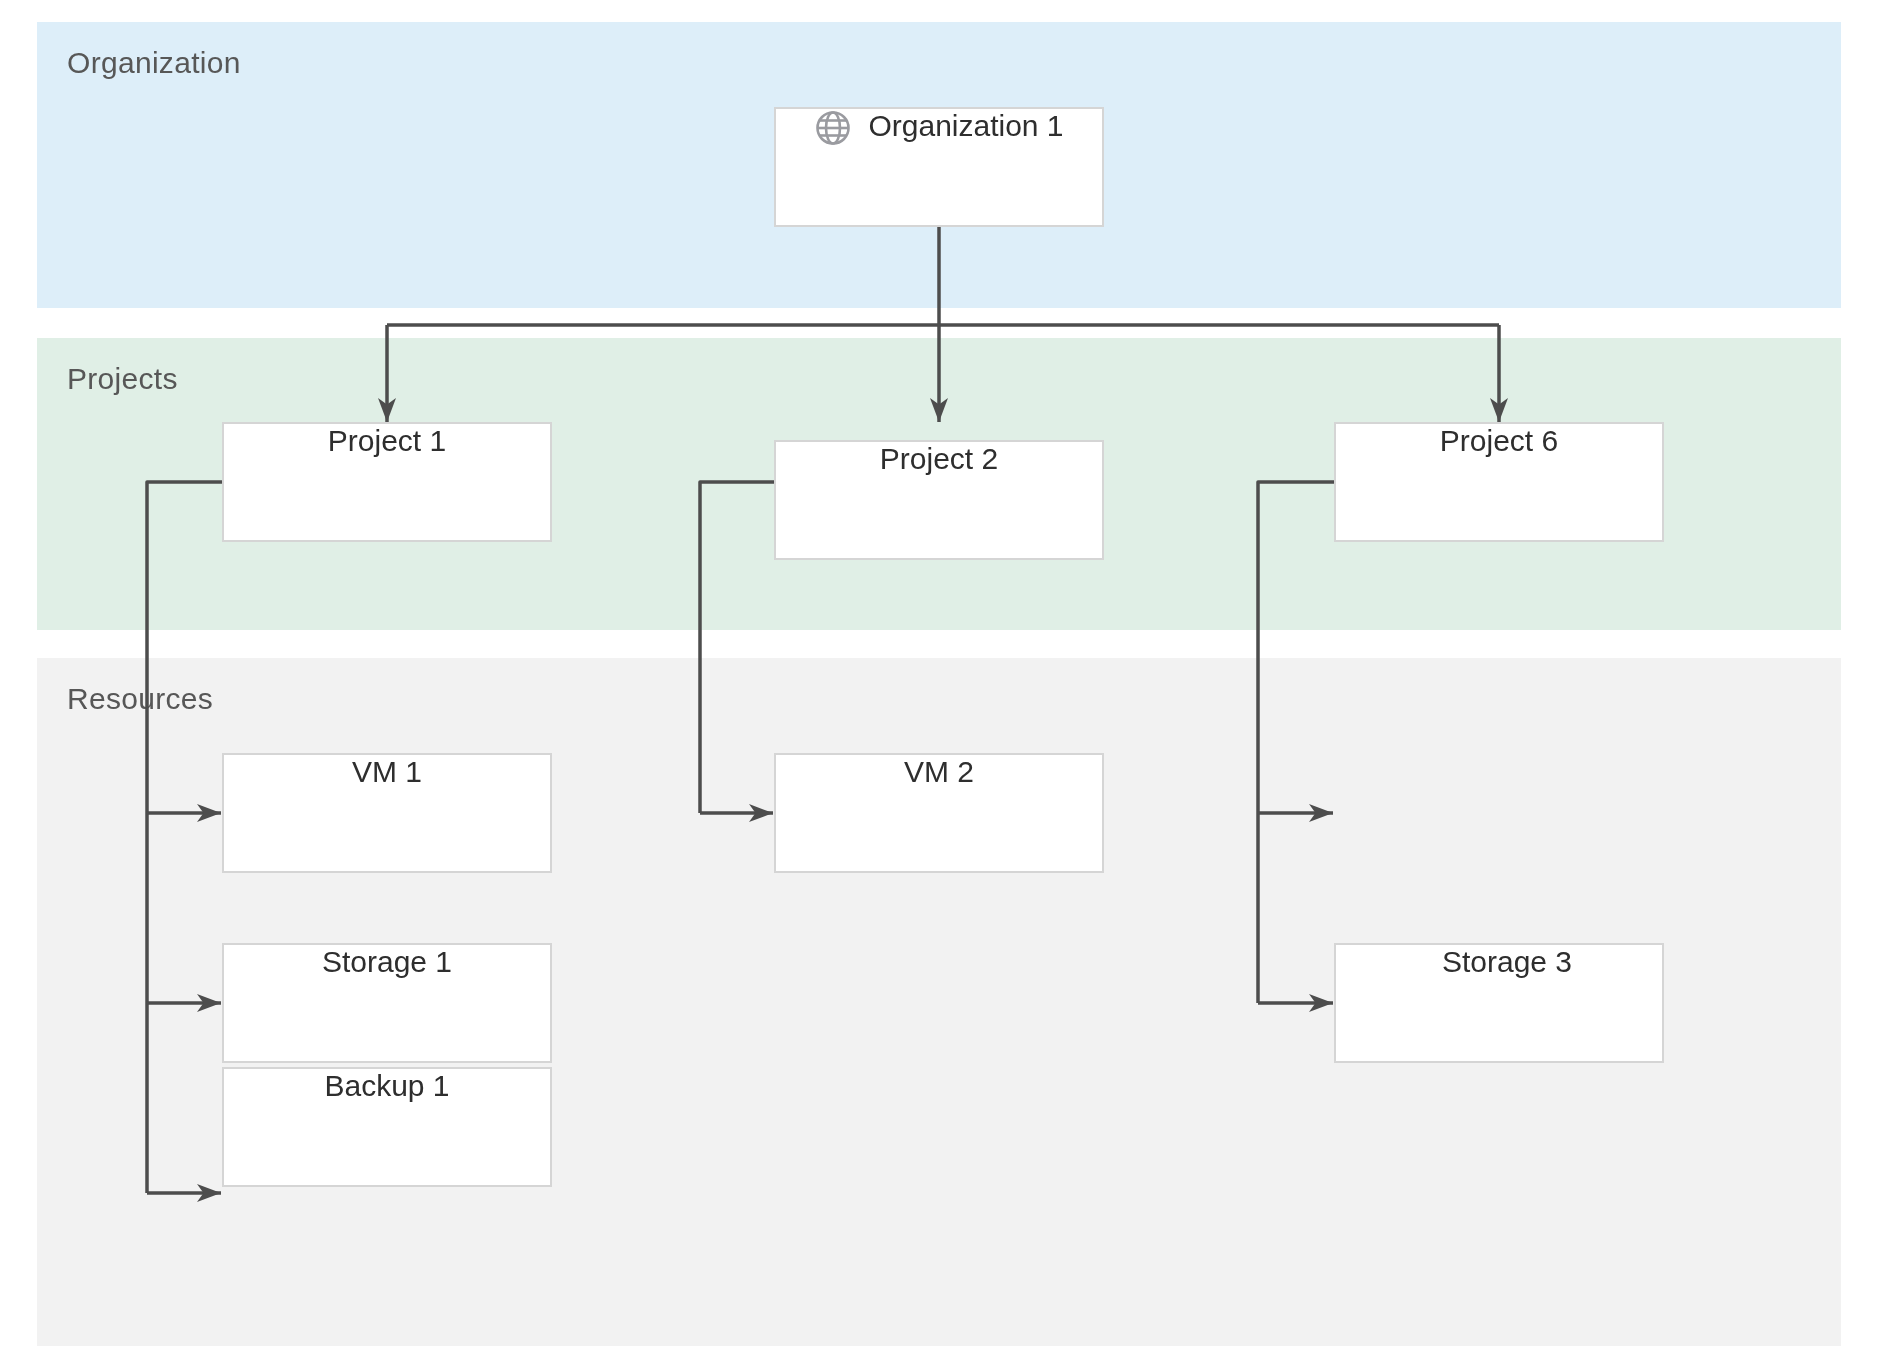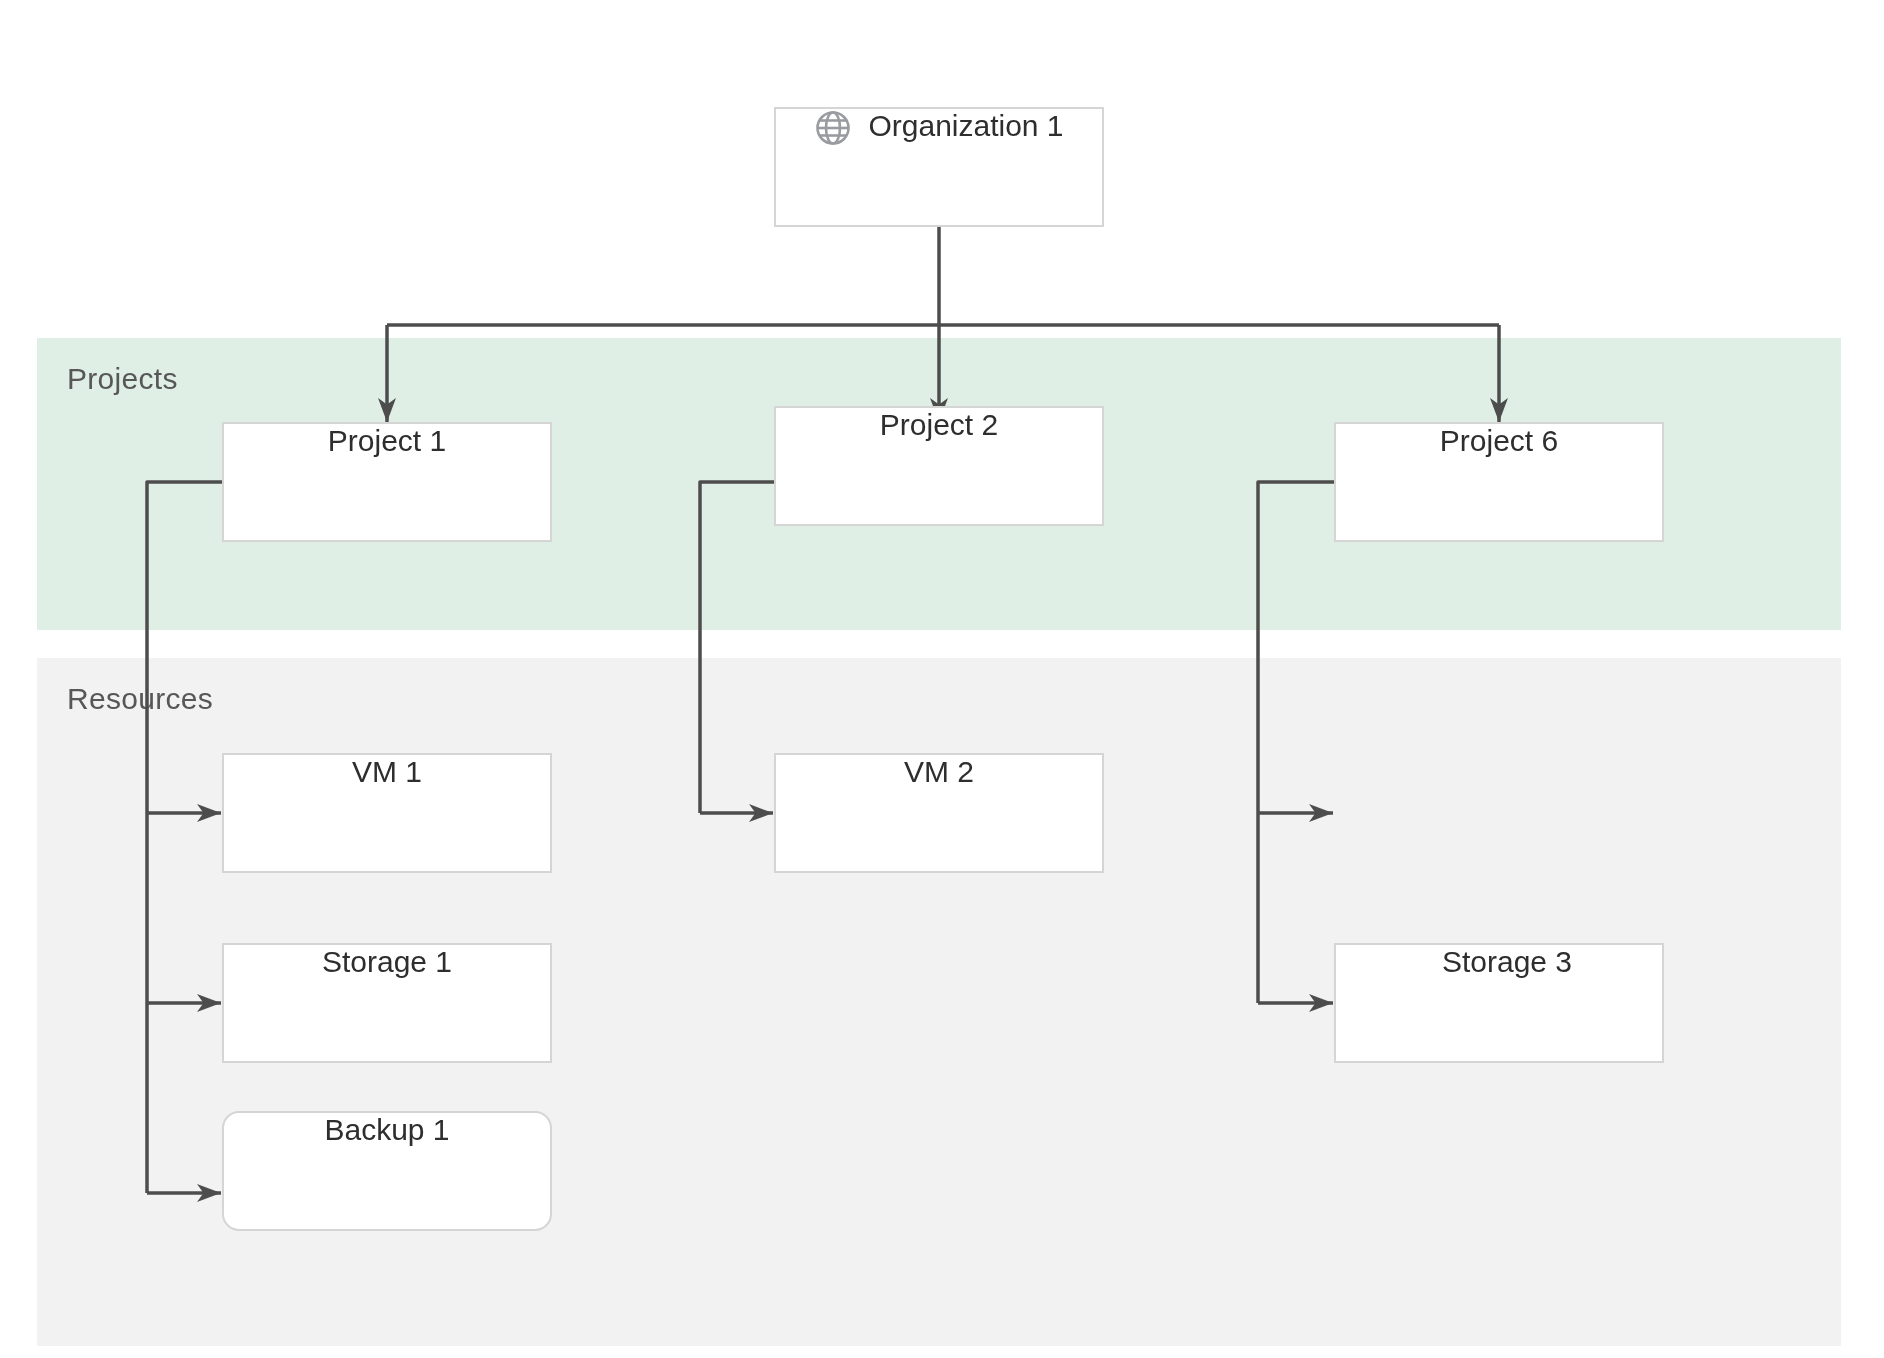--- a/index.html
+++ b/index.html
@@ -68,34 +68,37 @@
     white-space: nowrap;
   }
   .globe {
     display: inline-flex;
     width: 38px;
     height: 38px;
   }
   
   .pos-org1     { left: 774px;  top: 107px;  }
   .pos-project1 { left: 222px;  top: 422px;  }
-  .pos-project2 { left: 774px;  top: 406px;  }
+  .pos-project2 { left: 774px;  top: 440px;  }
   .pos-project3 { left: 1334px; top: 422px;  }
   .pos-vm1      { left: 222px;  top: 753px;  }
   .pos-storage1 { left: 222px;  top: 943px;  }
-  .pos-backup1  { left: 222px;  top: 1111px; border-radius: 17px; }
+  .pos-backup1  { left: 222px;  top: 1067px; }
   .pos-vm2      { left: 774px;  top: 753px;  }
   .pos-vm3     { left: 1334px; top: 753px;  }
   .pos-storage3 { left: 1334px; top: 943px; padding-left: 16px;  }
 </style>
 </head>
 <body>
 
 <div class="stage">
 
+  <section class="band band-organization">
+    <h2 class="band-label">Organization</h2>
+  </section>
   <section class="band band-projects">
     <h2 class="band-label">Projects</h2>
   </section>
   <section class="band band-resources">
     <h2 class="band-label">Resources</h2>
   </section>
 
   <svg class="wires" viewBox="0 0 1884 1358">
     <defs>
       <marker id="arrow" viewBox="0 0 26 20" refX="25" refY="10" markerWidth="26" markerHeight="20" markerUnits="userSpaceOnUse" orient="auto">

